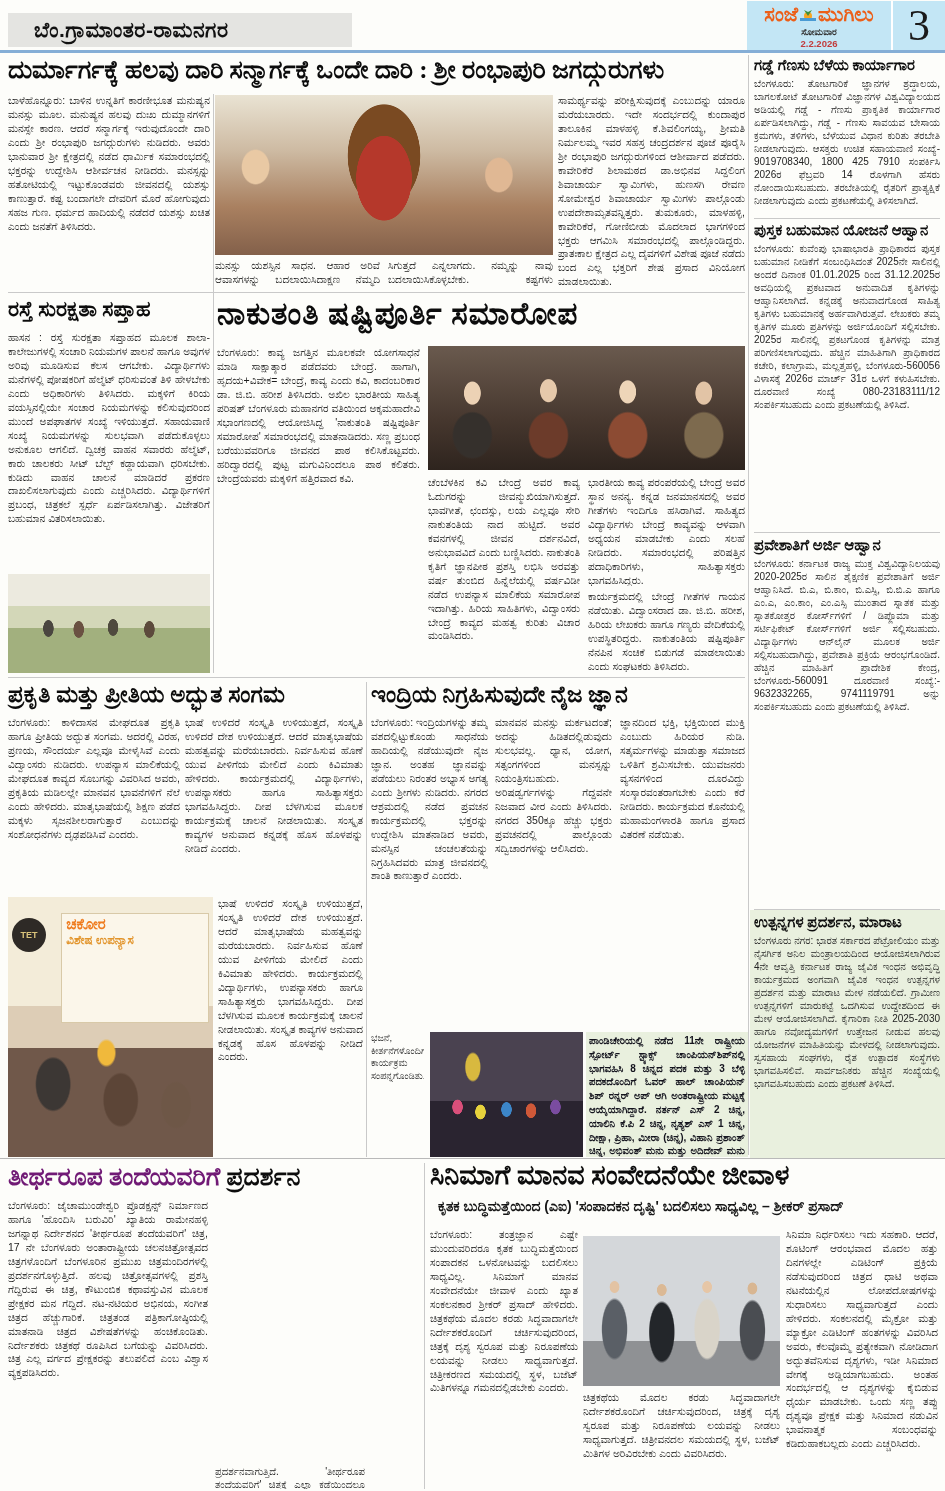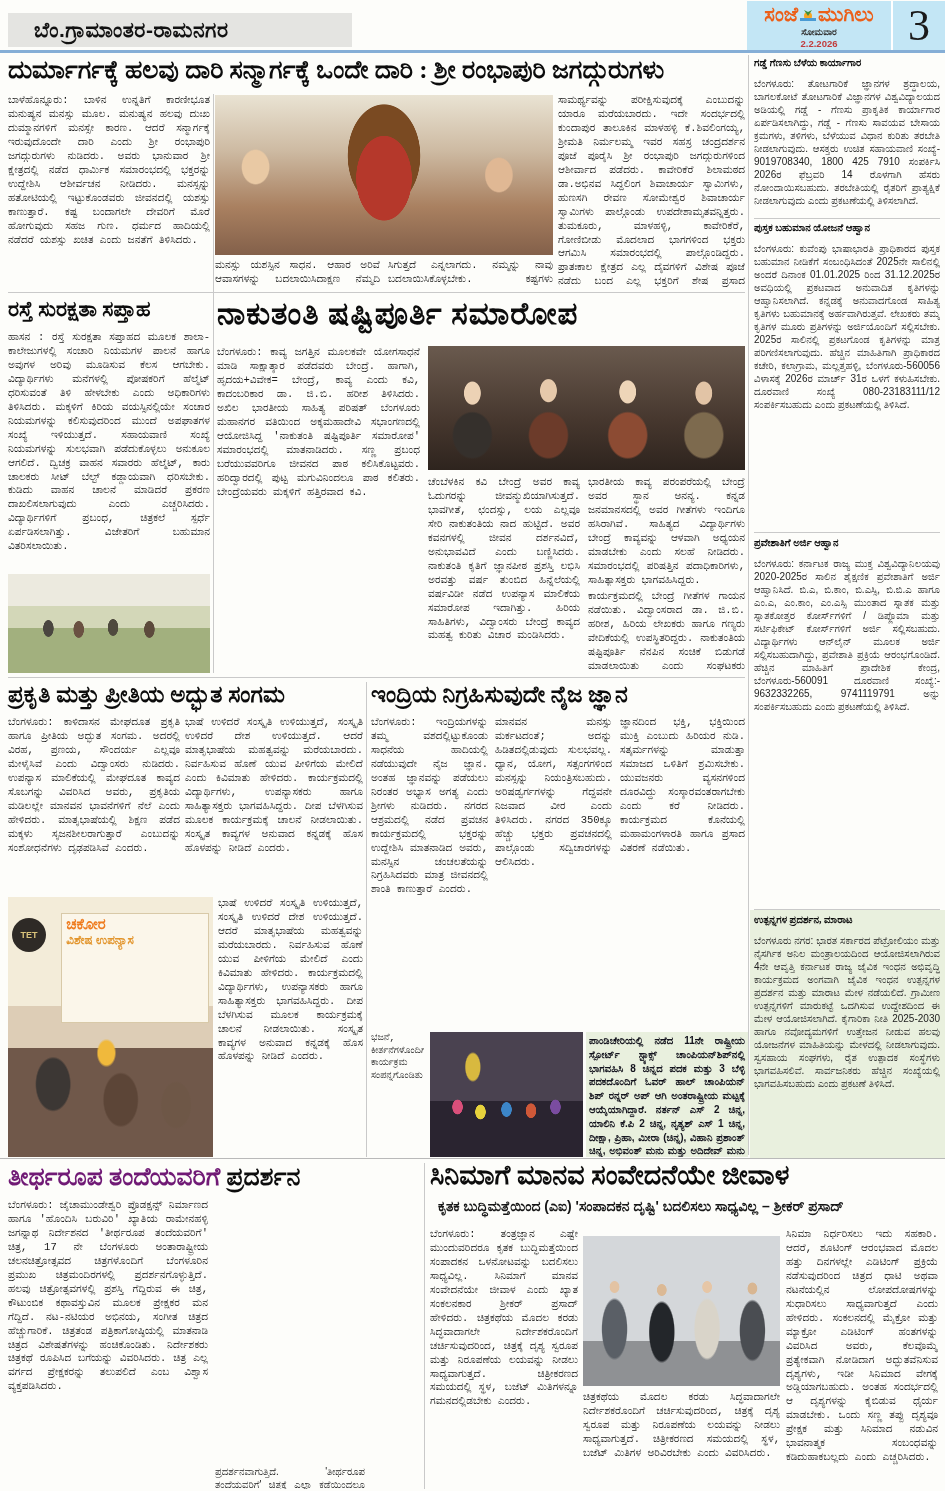--- a/index.html
+++ b/index.html
@@ -1,19 +1,19 @@
 <!DOCTYPE html>
 <html><head>
 <meta charset="utf-8">
 <style>
   html,body{margin:0;padding:0;background:#888;}
   .page{position:relative;width:945px;height:1491px;background:#fdfdfa;margin:0 auto;
         font-family:"Liberation Sans",sans-serif;overflow:hidden;}
   .abs{position:absolute;}
-  .body-txt{font-size:10.5px;line-height:1.33;text-align:justify;color:#1d1d1d;overflow:hidden;font-family:Liberation Mono, monospace;}
+  .body-txt{font-size:10.5px;line-height:1.33;text-align:justify;color:#1d1d1d;overflow:hidden;}
   .body-sm{font-size:10px;line-height:1.3;text-align:justify;color:#222;overflow:hidden;}
   .h{font-weight:bold;color:#0c0c0c;font-family:"Liberation Serif",serif;}
   .rule-h{background:#c9c9c9;height:1px;}
   .rule-v{background:#c9c9c9;width:1px;}
   .edition-box{background:#e4e4e1;display:flex;align-items:center;padding-left:26px;
     font-size:21px;font-weight:bold;color:#111;letter-spacing:0.5px;}
   .masthead{background:#c3e6f5;display:flex;align-items:stretch;}
   .masthead-left{flex:1;display:flex;flex-direction:column;align-items:center;justify-content:center;}
   .paper-name{font-size:20px;font-weight:bold;color:#ec5f18;display:flex;align-items:center;gap:2px;}
   .mast-day{font-size:9px;color:#333;font-weight:bold;margin-top:1px;}
@@ -79,21 +79,21 @@
     linear-gradient(180deg,#d4d7da 0 70%,#8f9194 70% 100%);}
   .banner{position:absolute;left:26%;top:6%;right:2%;height:40%;background:#fbf6ea;
     border:1px solid #d8c9a8;padding:2px 4px;}
   .banner-main{color:#ef7c1f;font-weight:bold;font-size:15px;font-family:"Liberation Serif",serif;}
   .banner-sub{color:#e2952d;font-size:12px;font-weight:bold;}
   .tet{position:absolute;left:2%;top:8%;width:34px;height:34px;border-radius:50%;
     background:#2e2a26;color:#d8c27a;font-size:9px;font-weight:bold;
     display:flex;align-items:center;justify-content:center;}
   .caption{font-size:10px;line-height:1.38;font-weight:bold;color:#14141e;text-align:justify;overflow:hidden;}
   .green-bg{background:#e9f0de;}
-  .sb-head{font-size:10px;font-weight:bold;color:#0d0d0d;font-family:"Liberation Serif",serif;}
+  .sb-head{font-size:15px;font-weight:bold;color:#0d0d0d;font-family:"Liberation Serif",serif;}
   .red{color:#701a75;}
 </style>
 </head>
 <body>
 
 <div class="page">
 
   <div class="abs edition-box" style="left:8px;top:13px;width:318px;height:34px;">
     <span>ಬೆಂ.ಗ್ರಾಮಾಂತರ-ರಾಮನಗರ</span>
   </div>
@@ -192,21 +192,21 @@
 
   <div class="abs rule-v" style="left:424px;top:1163px;height:326px;"></div>
 
   <div class="abs h" style="left:430px;top:1160px;width:512px;font-size:27px;white-space:nowrap;">ಸಿನಿಮಾಗೆ ಮಾನವ ಸಂವೇದನೆಯೇ ಜೀವಾಳ</div>
   <div class="abs" style="left:430px;top:1198px;width:512px;font-size:14px;font-weight:bold;color:#161616;white-space:nowrap;margin-left:8px;">ಕೃತಕ ಬುದ್ಧಿಮತ್ತೆಯಿಂದ (ಎಐ) 'ಸಂಪಾದಕನ ದೃಷ್ಟಿ' ಬದಲಿಸಲು ಸಾಧ್ಯವಿಲ್ಲ – ಶ್ರೀಕರ್ ಪ್ರಸಾದ್</div>
 
   <div class="abs body-txt" style="left:430px;top:1228px;width:148px;height:260px;">ಬೆಂಗಳೂರು: ತಂತ್ರಜ್ಞಾನ ಎಷ್ಟೇ ಮುಂದುವರಿದರೂ ಕೃತಕ ಬುದ್ಧಿಮತ್ತೆಯಿಂದ ಸಂಪಾದಕನ ಒಳನೋಟವನ್ನು ಬದಲಿಸಲು ಸಾಧ್ಯವಿಲ್ಲ. ಸಿನಿಮಾಗೆ ಮಾನವ ಸಂವೇದನೆಯೇ ಜೀವಾಳ ಎಂದು ಖ್ಯಾತ ಸಂಕಲನಕಾರ ಶ್ರೀಕರ್ ಪ್ರಸಾದ್ ಹೇಳಿದರು. ಚಿತ್ರಕಥೆಯ ಮೊದಲ ಕರಡು ಸಿದ್ಧವಾದಾಗಲೇ ನಿರ್ದೇಶಕರೊಂದಿಗೆ ಚರ್ಚಿಸುವುದರಿಂದ, ಚಿತ್ರಕ್ಕೆ ದೃಶ್ಯ ಸ್ವರೂಪ ಮತ್ತು ನಿರೂಪಣೆಯ ಲಯವನ್ನು ನೀಡಲು ಸಾಧ್ಯವಾಗುತ್ತದೆ. ಚಿತ್ರೀಕರಣದ ಸಮಯದಲ್ಲಿ ಸ್ಥಳ, ಬಜೆಟ್ ಮಿತಿಗಳನ್ನೂ ಗಮನದಲ್ಲಿಡಬೇಕು ಎಂದರು.</div>
 
   <div class="abs ph ph-cinema" style="left:583px;top:1236px;width:197px;height:150px;"></div>
 
-  <div class="abs body-txt" style="left:583px;top:1391px;width:197px;height:97px;">ಚಿತ್ರಕಥೆಯ ಮೊದಲ ಕರಡು ಸಿದ್ಧವಾದಾಗಲೇ ನಿರ್ದೇಶಕರೊಂದಿಗೆ ಚರ್ಚಿಸುವುದರಿಂದ, ಚಿತ್ರಕ್ಕೆ ದೃಶ್ಯ ಸ್ವರೂಪ ಮತ್ತು ನಿರೂಪಣೆಯ ಲಯವನ್ನು ನೀಡಲು ಸಾಧ್ಯವಾಗುತ್ತದೆ. ಚಿತ್ರೀಕರಣದ ಸಮಯದಲ್ಲಿ ಸ್ಥಳ, ಬಜೆಟ್ ಮಿತಿಗಳ ಅರಿವಿರಬೇಕು ಎಂದು ವಿವರಿಸಿದರು.</div>
+  <div class="abs body-txt" style="left:583px;top:1391px;width:197px;height:97px;">ಚಿತ್ರಕಥೆಯ ಮೊದಲ ಕರಡು ಸಿದ್ಧವಾದಾಗಲೇ ನಿರ್ದೇಶಕರೊಂದಿಗೆ ಚರ್ಚಿಸುವುದರಿಂದ, ಚಿತ್ರಕ್ಕೆ ದೃಶ್ಯ ಸ್ವರೂಪ ಮತ್ತು ನಿರೂಪಣೆಯ ಲಯವನ್ನು ನೀಡಲು ಸಾಧ್ಯವಾಗುತ್ತದೆ. ಚಿತ್ರೀವನದಲ ಸಮಯದಲ್ಲಿ ಸ್ಥಳ, ಬಜೆಟ್ ಮಿತಿಗಳ ಅರಿವಿರಬೇಕು ಎಂದು ವಿವರಿಸಿದರು.</div>
 
   <div class="abs body-txt" style="left:786px;top:1228px;width:152px;height:260px;">ಸಿನಿಮಾ ನಿರ್ಧರಿಸಲು ಇದು ಸಹಕಾರಿ. ಆದರೆ, ಶೂಟಿಂಗ್ ಆರಂಭವಾದ ಮೊದಲ ಹತ್ತು ದಿನಗಳಲ್ಲೇ ಎಡಿಟಿಂಗ್ ಪ್ರಕ್ರಿಯೆ ನಡೆಸುವುದರಿಂದ ಚಿತ್ರದ ಧಾಟಿ ಅಥವಾ ನಟನೆಯಲ್ಲಿನ ಲೋಪದೋಷಗಳನ್ನು ಸುಧಾರಿಸಲು ಸಾಧ್ಯವಾಗುತ್ತದೆ ಎಂದು ಹೇಳಿದರು. ಸಂಕಲನದಲ್ಲಿ ಮೈಕ್ರೋ ಮತ್ತು ಮ್ಯಾಕ್ರೋ ಎಡಿಟಿಂಗ್ ಹಂತಗಳನ್ನು ವಿವರಿಸಿದ ಅವರು, ಕೆಲವೊಮ್ಮೆ ಪ್ರತ್ಯೇಕವಾಗಿ ನೋಡಿದಾಗ ಅದ್ಭುತವೆನಿಸುವ ದೃಶ್ಯಗಳು, ಇಡೀ ಸಿನಿಮಾದ ವೇಗಕ್ಕೆ ಅಡ್ಡಿಯಾಗಬಹುದು. ಅಂತಹ ಸಂದರ್ಭದಲ್ಲಿ ಆ ದೃಶ್ಯಗಳನ್ನು ಕೈಬಿಡುವ ಧೈರ್ಯ ಮಾಡಬೇಕು. ಒಂದು ಸಣ್ಣ ತಪ್ಪು ದೃಶ್ಯವೂ ಪ್ರೇಕ್ಷಕ ಮತ್ತು ಸಿನಿಮಾದ ನಡುವಿನ ಭಾವನಾತ್ಮಕ ಸಂಬಂಧವನ್ನು ಕಡಿದುಹಾಕಬಲ್ಲದು ಎಂದು ಎಚ್ಚರಿಸಿದರು.</div>
 
   <div class="abs rule-v" style="left:748px;top:55px;height:1100px;"></div>
 
   <div class="abs sb-head" style="left:754px;top:57px;width:186px;">ಗಡ್ಡೆ ಗೆಣಸು ಬೆಳೆಯ ಕಾರ್ಯಾಗಾರ</div>
   <div class="abs body-sm" style="left:754px;top:77px;width:186px;height:139px;">ಬೆಂಗಳೂರು: ತೋಟಗಾರಿಕೆ ಜ್ಞಾನಗಳ ಶ್ರದ್ಧಾಲಯ, ಬಾಗಲಕೋಟೆ ತೋಟಗಾರಿಕೆ ವಿಜ್ಞಾನಗಳ ವಿಶ್ವವಿದ್ಯಾಲಯದ ಅಡಿಯಲ್ಲಿ ಗಡ್ಡೆ - ಗೆಣಸು ಪ್ರಾಕೃತಿಕ ಕಾರ್ಯಾಗಾರ ಏರ್ಪಡಿಸಲಾಗಿದ್ದು, ಗಡ್ಡೆ - ಗೆಣಸು ಸಾವಯವ ಬೇಸಾಯ ಕ್ರಮಗಳು, ತಳಿಗಳು, ಬೆಳೆಯುವ ವಿಧಾನ ಕುರಿತು ತರಬೇತಿ ನೀಡಲಾಗುವುದು. ಆಸಕ್ತರು ಉಚಿತ ಸಹಾಯವಾಣಿ ಸಂಖ್ಯೆ- 9019708340, 1800 425 7910 ಸಂಪರ್ಕಿಸಿ 2026ರ ಫೆಬ್ರವರಿ 14 ರೊಳಗಾಗಿ ಹೆಸರು ನೋಂದಾಯಿಸಬಹುದು. ತರಬೇತಿಯಲ್ಲಿ ರೈತರಿಗೆ ಪ್ರಾತ್ಯಕ್ಷಿಕೆ ನೀಡಲಾಗುವುದು ಎಂದು ಪ್ರಕಟಣೆಯಲ್ಲಿ ತಿಳಿಸಲಾಗಿದೆ.</div>
   <div class="abs rule-h" style="left:754px;top:218px;width:186px;"></div>
 
   <div class="abs sb-head" style="left:754px;top:222px;width:186px;">ಪುಸ್ತಕ ಬಹುಮಾನ ಯೋಜನೆ ಆಹ್ವಾನ</div>

